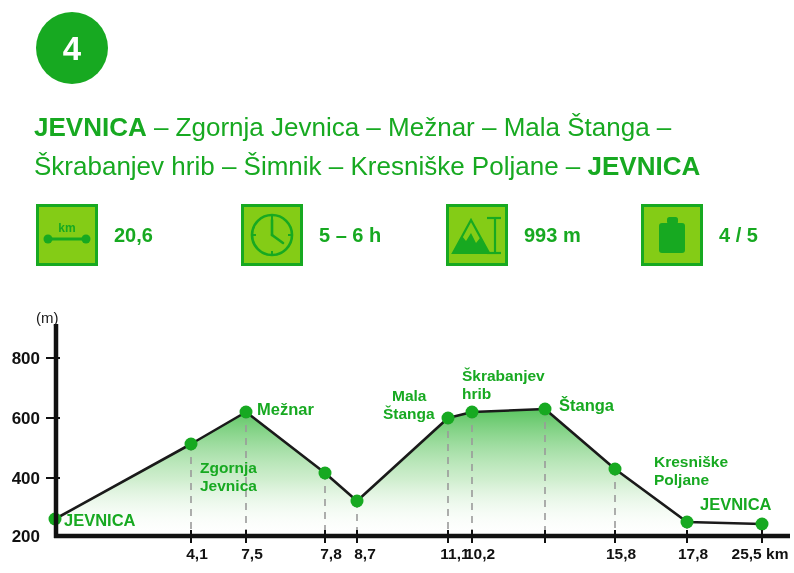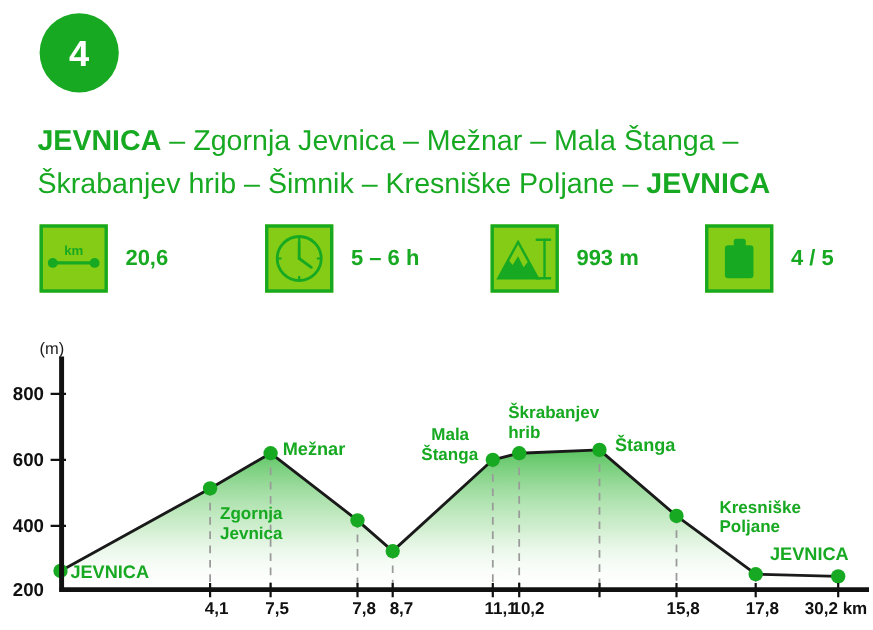--- a/index.html
+++ b/index.html
@@ -285,21 +285,21 @@
 
   <div class="xtick-label" style="left:197px; top:545px;">4,1</div>
   <div class="xtick-label" style="left:252px; top:545px;">7,5</div>
   <div class="xtick-label" style="left:331px; top:545px;">7,8</div>
   <div class="xtick-label" style="left:365px; top:545px;">8,7</div>
   <div class="xtick-label" style="left:455px; top:545px;">11,1</div>
   <div class="xtick-label" style="left:480px; top:545px;">10,2</div>
   <div class="xtick-label" style="left:551px; top:545px;margin-top:36px;">13,9</div>
   <div class="xtick-label" style="left:621px; top:545px;">15,8</div>
   <div class="xtick-label" style="left:693px; top:545px;">17,8</div>
-  <div class="xtick-label" style="left:760px; top:545px;">30,2 km</div>
+  <div class="xtick-label" style="left:760px; top:545px;">25,5 km</div>
 
   <div class="pt-label big" style="left:64px; top:511px;">JEVNICA</div>
 
   <div class="pt-label" style="left:200px; top:459px;">Zgornja</div>
   <div class="pt-label" style="left:200px; top:477px;">Jevnica</div>
 
   <div class="pt-label big" style="left:257px; top:400px;">Mežnar</div>
 
   <div class="pt-label" style="left:392px; top:387px;">Mala</div>
   <div class="pt-label" style="left:383px; top:405px;">Štanga</div>

